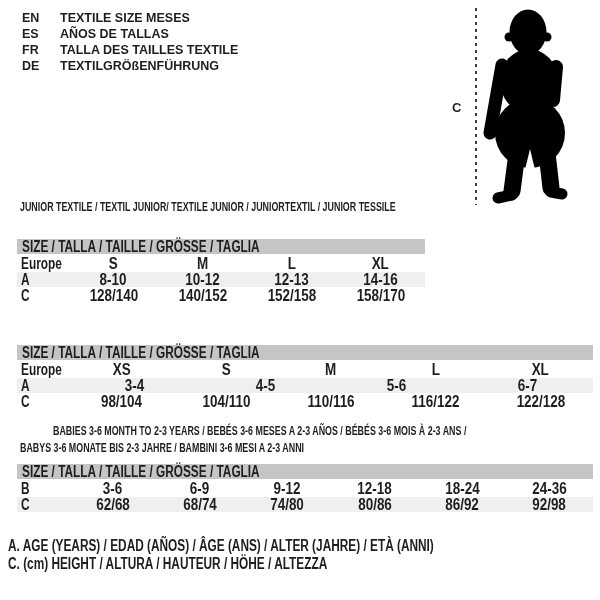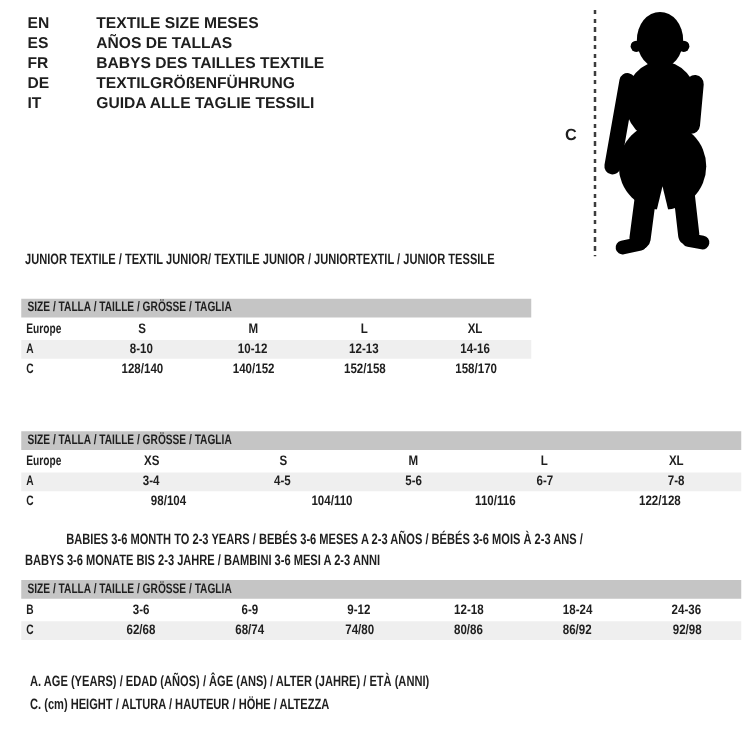--- a/index.html
+++ b/index.html
@@ -6,78 +6,74 @@
   .page {
     position:relative; width:600px; height:600px; background:#ffffff;
     font-family:"Liberation Sans", sans-serif; color:#1e1e1e; overflow:hidden;
   }
   
   .cx  { display:inline-block; transform:scaleX(0.74); transform-origin:0 50%; white-space:nowrap; }
   .cxc { display:inline-block; transform:scaleX(0.84); transform-origin:50% 50%; white-space:nowrap; }
 
   
   .lang { position:absolute; left:22px; top:10px; font-size:12.5px; font-weight:bold; }
-  .lang-row { display:flex; height:16px; line-height:16px;gap:17px; }
+  .lang-row { display:flex; height:16px; line-height:16px; }
   .lang-code { width:38px; }
 
   
   .height-line {
     position:absolute; left:475px; top:8px; width:2px; height:197px;
     background-image:repeating-linear-gradient(to bottom,#3c3c3c 0 3.5px, transparent 3.5px 7px);
   }
   .height-label { position:absolute; left:452px; top:100px; font-size:13px; font-weight:bold; }
   .baby-svg { position:absolute; left:483px; top:5px; }
 
   
   .sec-title { position:absolute; left:20px; font-size:12px; font-weight:bold; white-space:nowrap; }
   .t1 { top:200px; } .t2 { top:321px; } .t3a { top:424px;padding-left:33px; } .t3b { top:441px;text-decoration:underline; }
 
   
-  .tbl { position:absolute; left:17px; font-size:11px; font-weight:bold; }
+  .tbl { position:absolute; left:17px; font-size:16px; font-weight:bold; }
   .tbl-1 { top:239px; width:408px; }
   .tbl-2 { top:345px; width:576px; }
   .tbl-3 { top:464px; width:576px; }
   .tbl-bar {
     height:15px; line-height:15px; background:#c5c5c5; padding-left:5px;
     box-sizing:border-box; margin-bottom:2px;
   }
   .trow { display:flex; height:15px; line-height:15px; margin-bottom:1px; }
   .shade { background:#efefef; }
   .tlabel { width:52px; padding-left:4px; box-sizing:border-box; }
   .tcell { flex:1; text-align:center; }
 
   
-  .legend { position:absolute; left:24px; top:537px; font-size:12px; font-weight:bold; }
+  .legend { position:absolute; left:8px; top:537px; font-size:16px; font-weight:bold; }
   .legend-line { height:17.5px; line-height:17.5px; }
 </style>
 </head>
 <body>
 
 <div class="page">
 
   <div class="lang">
     <div class="lang-row">
       <span class="lang-code">EN</span>
       <span>TEXTILE SIZE MESES</span>
     </div>
     <div class="lang-row">
       <span class="lang-code">ES</span>
       <span>AÑOS DE TALLAS</span>
     </div>
     <div class="lang-row">
       <span class="lang-code">FR</span>
-      <span>BABYS DES TAILLES TEXTILE</span>
+      <span>TALLA DES TAILLES TEXTILE</span>
     </div>
     <div class="lang-row">
       <span class="lang-code">DE</span>
       <span>TEXTILGRÖßENFÜHRUNG</span>
-    </div>
-    <div class="lang-row">
-      <span class="lang-code">IT</span>
-      <span>GUIDA ALLE TAGLIE TESSILI</span>
     </div>
   </div>
 
   <div class="height-line"></div>
   <div class="height-label">C</div>
   <svg class="baby-svg" width="104" height="202" viewBox="0 0 104 202">
     <g fill="#000000" stroke="none">
       <ellipse cx="45" cy="27" rx="18.5" ry="22.5"></ellipse>
       <circle cx="26" cy="32" r="4.5"></circle>
       <circle cx="64" cy="32" r="4.5"></circle>
@@ -136,27 +132,27 @@
       <span class="tcell"><span class="cxc">M</span></span>
       <span class="tcell"><span class="cxc">L</span></span>
       <span class="tcell"><span class="cxc">XL</span></span>
     </div>
     <div class="trow shade">
       <span class="tlabel"><span class="cx">A</span></span>
       <span class="tcell"><span class="cxc">3-4</span></span>
       <span class="tcell"><span class="cxc">4-5</span></span>
       <span class="tcell"><span class="cxc">5-6</span></span>
       <span class="tcell"><span class="cxc">6-7</span></span>
-      <span class="tcell"><span class="cxc">7-8</span></span>
     </div>
     <div class="trow">
       <span class="tlabel"><span class="cx">C</span></span>
       <span class="tcell"><span class="cxc">98/104</span></span>
       <span class="tcell"><span class="cxc">104/110</span></span>
       <span class="tcell"><span class="cxc">110/116</span></span>
+      <span class="tcell"><span class="cxc">116/122</span></span>
       <span class="tcell"><span class="cxc">122/128</span></span>
     </div>
   </div>
 
   <div class="sec-title t3a">
     <span class="cx">BABIES 3-6 MONTH TO 2-3 YEARS / BEBÉS 3-6 MESES A 2-3 AÑOS / BÉBÉS 3-6 MOIS À 2-3 ANS /</span>
   </div>
   <div class="sec-title t3b">
     <span class="cx">BABYS 3-6 MONATE BIS 2-3 JAHRE / BAMBINI 3-6 MESI A 2-3 ANNI</span>
   </div>

